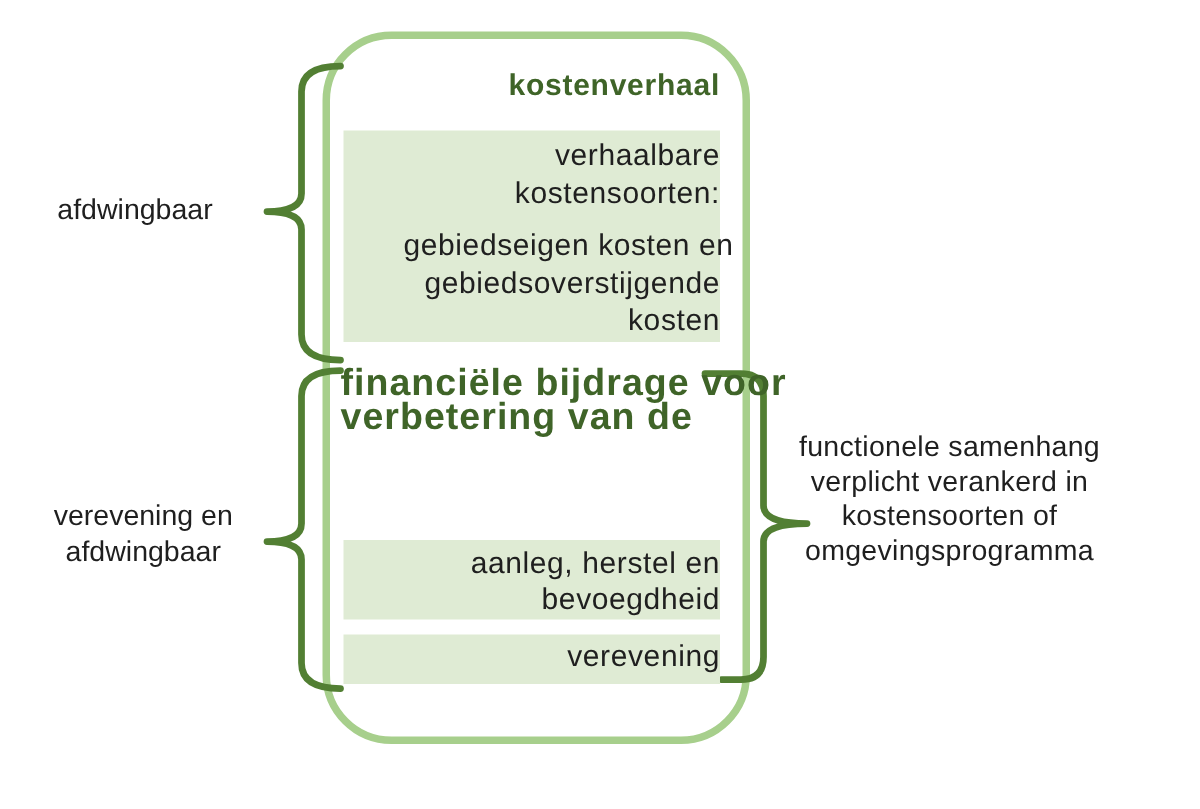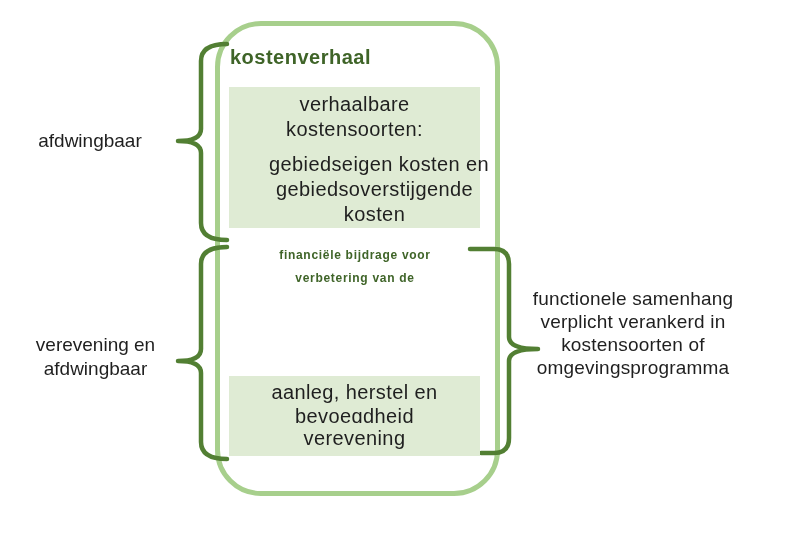--- a/index.html
+++ b/index.html
@@ -9,34 +9,34 @@
   }
   .abs{position:absolute;}
   .outline-rect{
     left:215px;top:21px;width:285px;height:475px;
     border:5px solid #a7cf8c;border-radius:46px;box-sizing:border-box;
     background:transparent;
   }
   .braces-svg{left:0;top:0;width:800px;height:539px;pointer-events:none;}
   .braces-svg path{fill:none;stroke-width:4.5;stroke-linecap:round;stroke-linejoin:round;}
   .diagram-title{
-    left:230px;top:45px;width:250px;text-align:left;
+    left:230px;top:45px;width:250px;text-align:right;
     font-size:20px;font-weight:bold;color:#3f6428;letter-spacing:.5px;line-height:24px;
   }
   .greenbox{
-    background:#dfebd4;left:229px;width:251px;text-align:center;
+    background:#dfebd4;left:229px;width:251px;text-align:right;
     font-size:20px;color:#1f1f1f;letter-spacing:.4px;box-sizing:border-box;
   }
   .box1{top:87px;height:141px;padding-top:5px;line-height:25px;}
   .box1 .para-2{margin-top:10px;padding-left:40px;}
-  .box2{top:360px;height:53px;padding-top:4px;line-height:24px;margin-top:16px;}
+  .box2{top:360px;height:53px;padding-top:4px;line-height:24px;}
   .box3{top:423px;height:33px;padding-top:3px;line-height:24px;}
   .section-heading{
-    left:227px;top:244px;width:256px;text-align:center;
-    font-size:12px;font-weight:bold;color:#3f6428;letter-spacing:.7px;line-height:23px;
+    left:227px;top:244px;width:256px;
+    font-size:25px;font-weight:bold;color:#3f6428;letter-spacing:.7px;line-height:23px;
   }
   .side-label{font-size:19px;color:#1f1f1f;text-align:center;}
   .label-left-top{left:15px;top:129px;width:150px;line-height:24px;}
   .label-left-bottom{left:18px;top:333px;width:155px;line-height:24px;}
   .label-right{left:532px;top:287px;width:202px;line-height:23px;letter-spacing:.2px;}
   .ln{white-space:nowrap;}
 </style>
 </head>
 <body>
 

